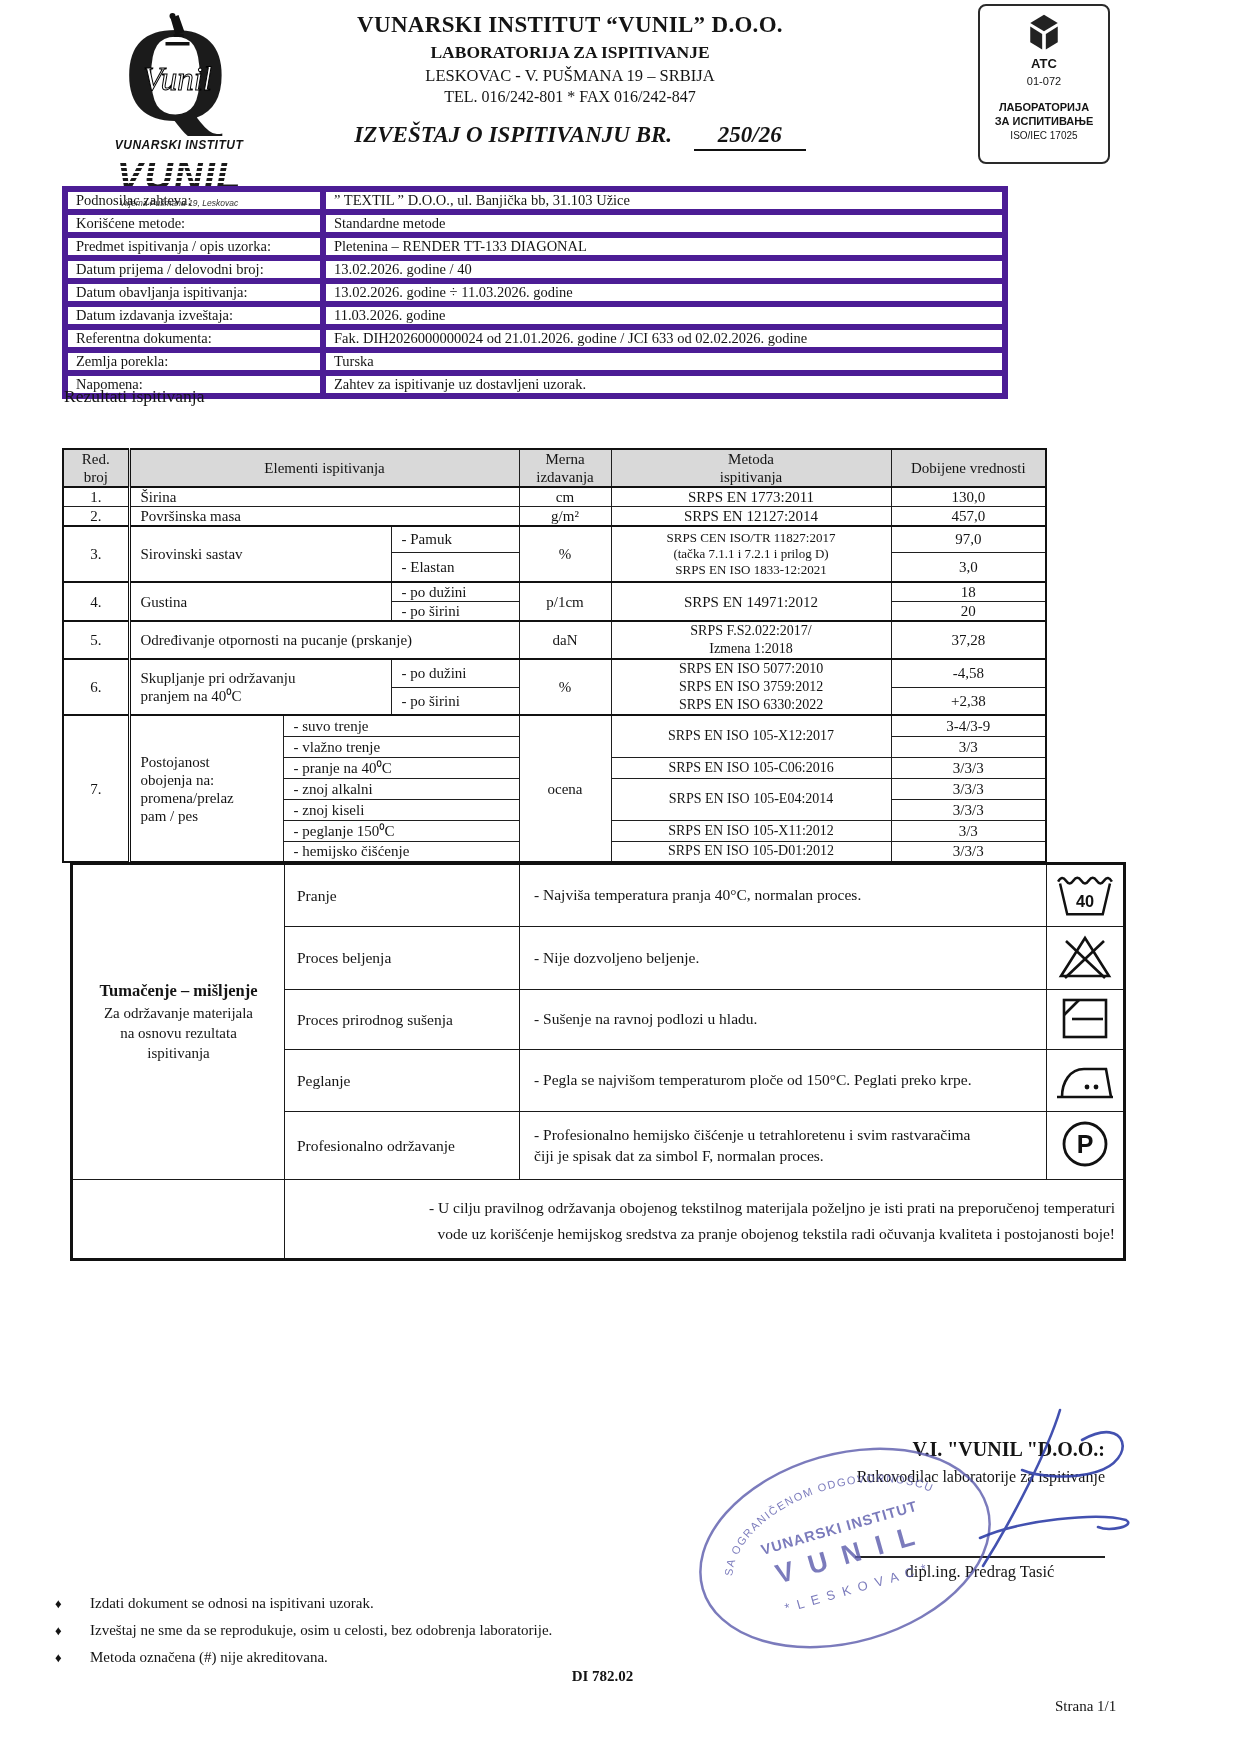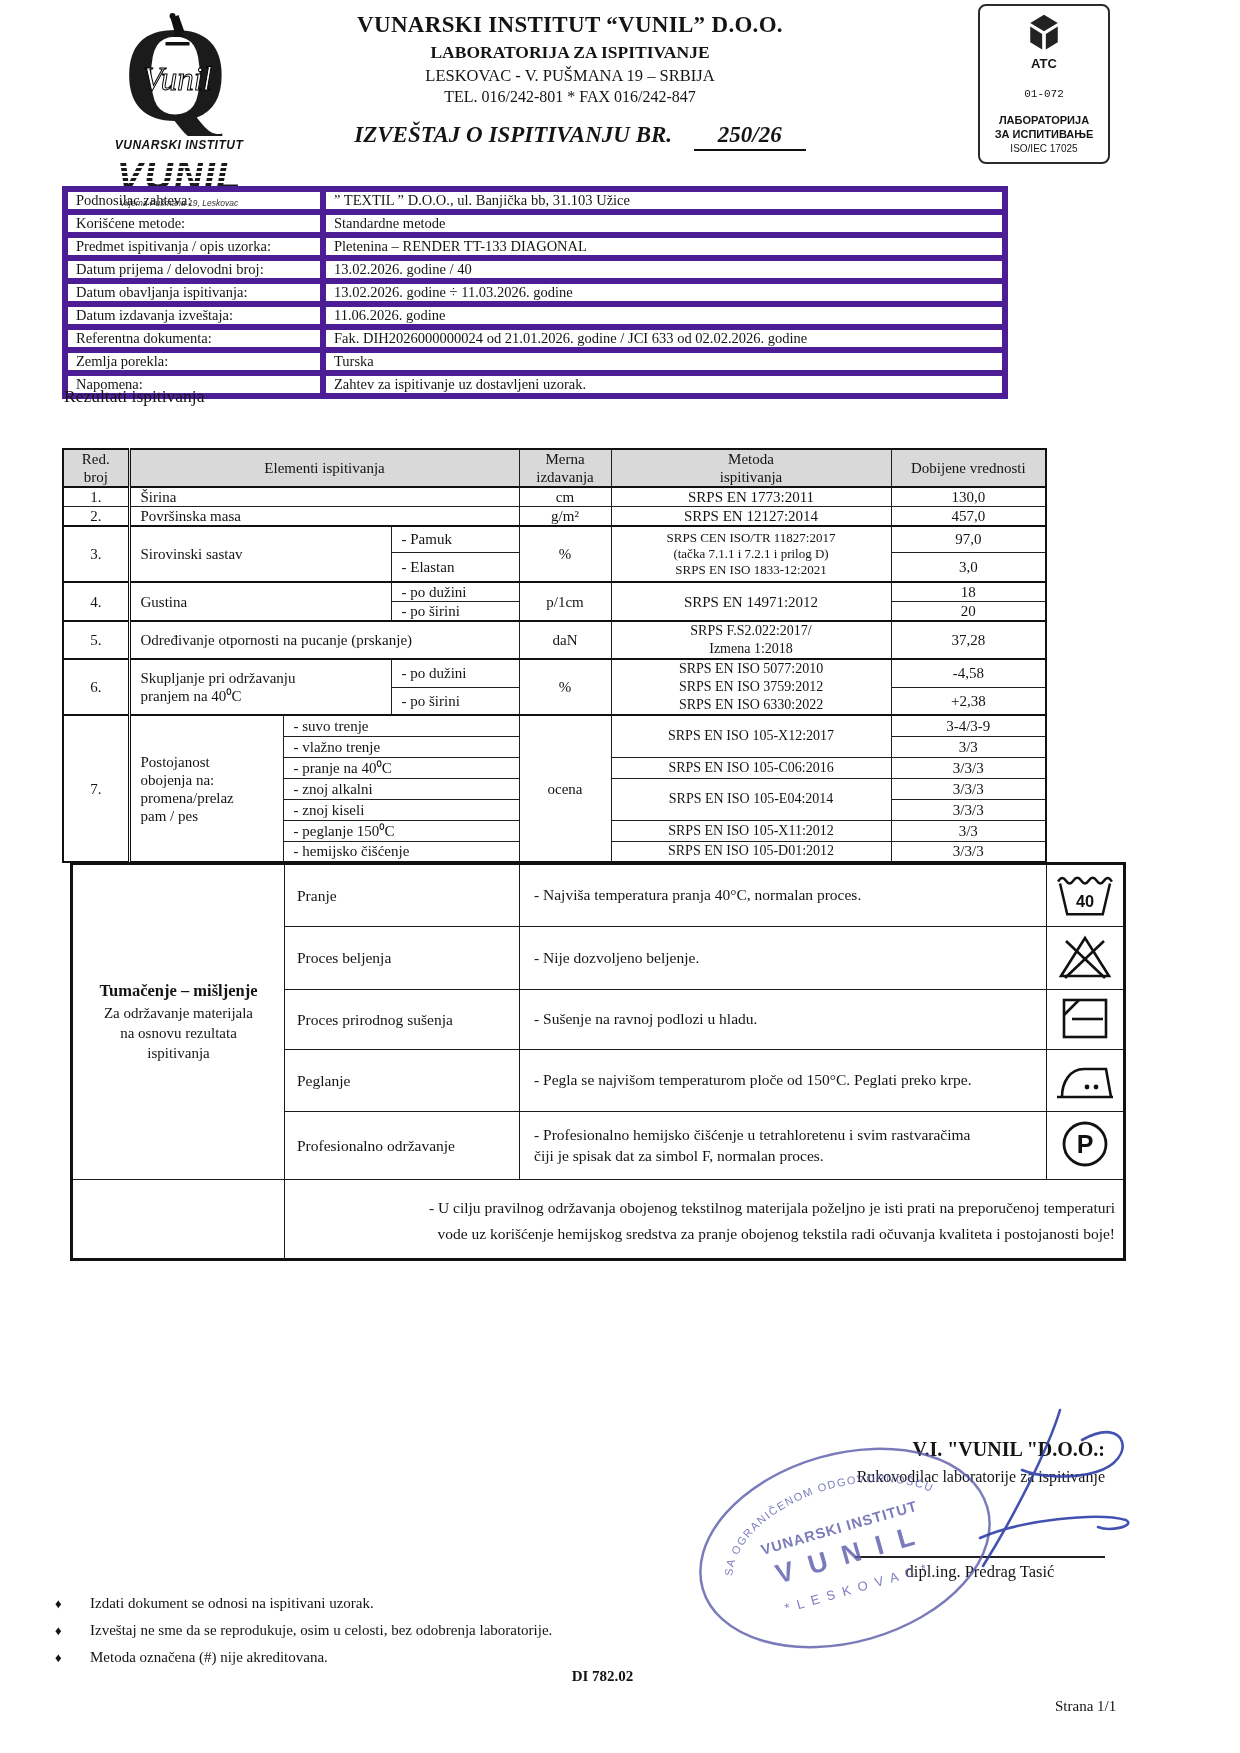--- a/index.html
+++ b/index.html
@@ -23,21 +23,21 @@
   .org-name { font-weight:bold; font-size:23px; letter-spacing:.3px; }
   .lab-name { font-weight:bold; font-size:17.5px; margin-top:4px; }
   .org-addr { font-size:16.5px; margin-top:3px; }
   .org-tel  { font-size:16px; margin-top:2px; }
 
   .report-title-row { position:absolute; left:300px; top:122px; width:560px; text-align:center; font-weight:bold; font-style:italic; font-size:23px; }
   .report-number { display:inline-block; border-bottom:2.5px solid #111; padding:0 24px 1px; margin-left:16px; }
 
   .badge { position:absolute; left:978px; top:4px; width:132px; height:160px; border:2px solid #2a2a2a; border-radius:8px; text-align:center; padding-top:6px; font-family:"Liberation Sans", sans-serif; }
   .badge-acronym { font-weight:bold; font-size:13px; margin-top:-2px; }
-  .badge-number { font-size:11px; margin-top:17px;font-family:Liberation Mono, monospace; }
+  .badge-number { font-size:11px; margin-top:4px; }
   .badge-lab { font-weight:bold; font-size:11px; line-height:1.25; margin-top:14px; }
   .badge-standard { font-size:10px; margin-top:1px; }
 
   
   .info-table { position:absolute; left:62px; top:186px; width:946px; border-collapse:collapse; table-layout:fixed; border:3px solid #1a1a1a; font-size:14.5px; }
   .info-table td { border:6px solid #4c1d95; height:19px; padding:0 6px 0 8px; white-space:nowrap; overflow:hidden; }
   .info-table td.lbl { width:258px; }
 
   .section-title { position:absolute; left:64px; top:386px; font-size:17.5px; }
 
@@ -144,21 +144,21 @@
       <tr>
           <td class="lbl">Datum prijema / delovodni broj:</td>
           <td>13.02.2026. godine    /    40</td>
         </tr>
       <tr>
           <td class="lbl">Datum obavljanja ispitivanja:</td>
           <td>13.02.2026. godine ÷ 11.03.2026. godine</td>
         </tr>
       <tr>
           <td class="lbl">Datum izdavanja izveštaja:</td>
-          <td>11.06.2026. godine</td>
+          <td>11.03.2026. godine</td>
         </tr>
       <tr>
           <td class="lbl">Referentna dokumenta:</td>
           <td>Fak. DIH2026000000024 od 21.01.2026. godine  /  JCI 633 od 02.02.2026. godine</td>
         </tr>
       <tr>
           <td class="lbl">Zemlja porekla:</td>
           <td>Turska</td>
         </tr>
       <tr>

